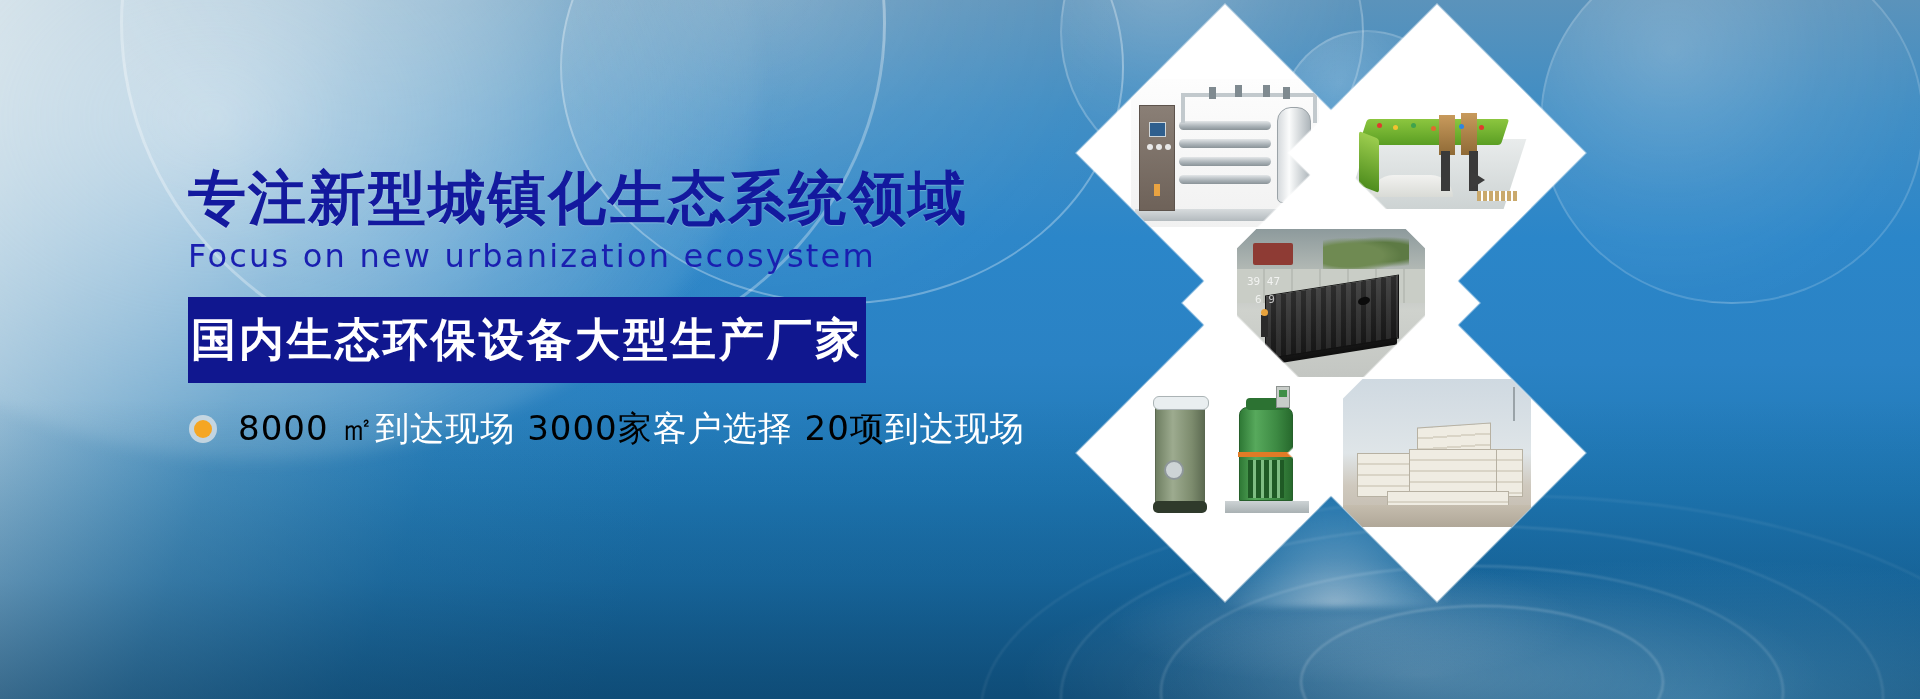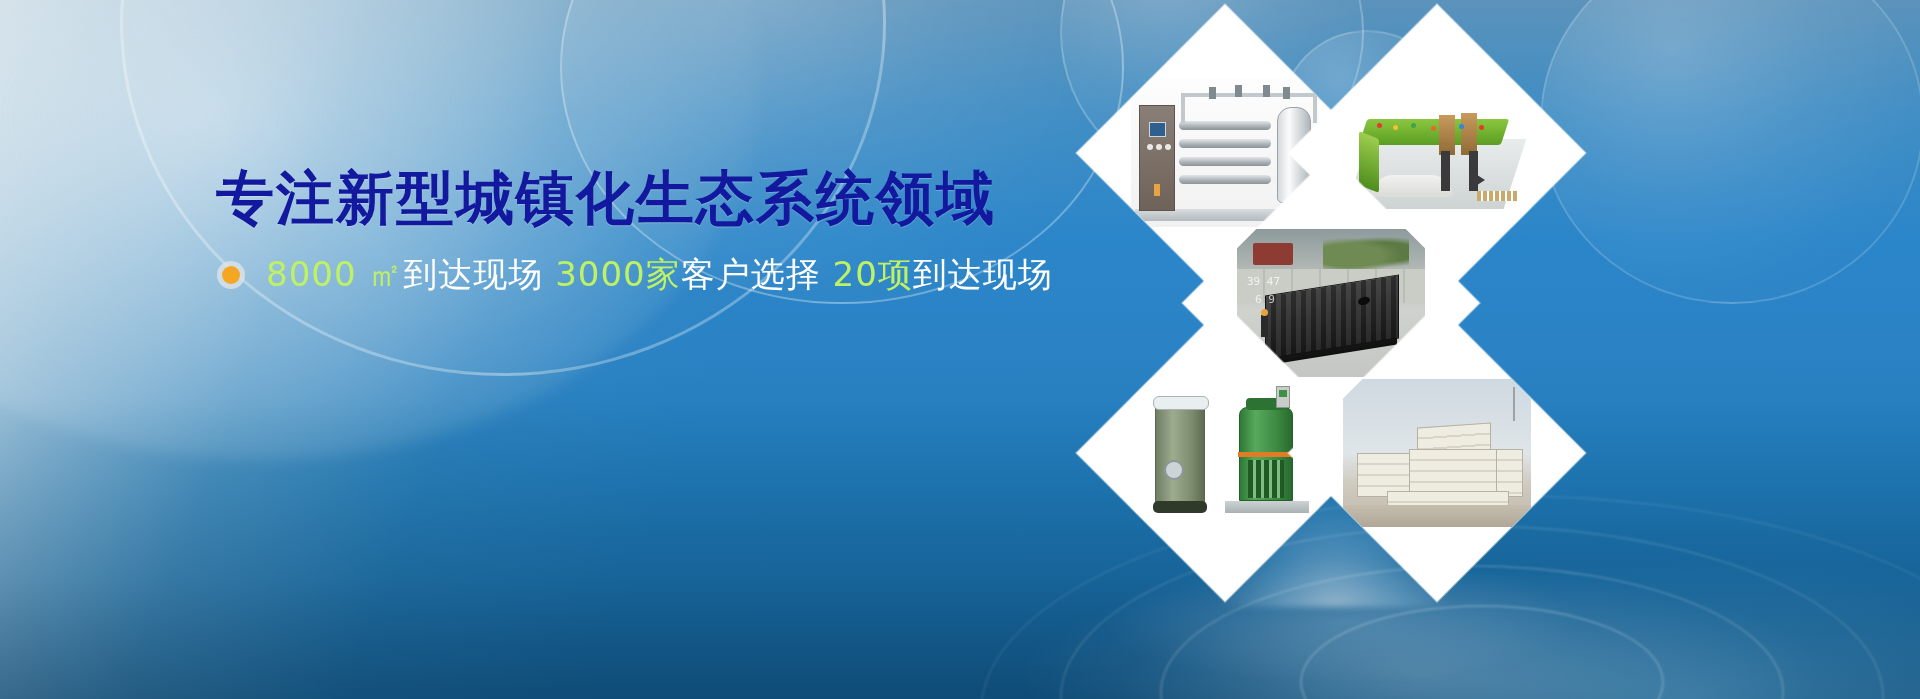--- a/index.html
+++ b/index.html
@@ -94,21 +94,20 @@
       rgba(210,238,252,0.22) 40%,
       rgba(255,255,255,0) 72%);
     filter: blur(3px);
   }
 
   
   .text-block {
     position: absolute;
     left: 188px; top: 168px;
     width: 760px;
-    margin-left: 28px;
   }
   .headline {
     font-size: 58px;
     font-weight: 700;
     letter-spacing: 2px;
     color: #13199e;
     line-height: 1.05;
     white-space: nowrap;
     text-shadow: 0 1px 1px rgba(255,255,255,0.25);
   }
@@ -150,21 +149,21 @@
     box-shadow: 0 0 0 5px rgba(225,230,232,0.75);
     margin-right: 26px;
     margin-left: 6px;
     flex: none;
   }
   .bullet-text {
     font-size: 34px;
     color: #ffffff;
     letter-spacing: 1px;
   }
-  .hl { color: #bef264; }
+  .hl { color: #000000; }
 
   
   .diamonds {
     position: absolute;
     left: 1120px; top: 48px;
     width: 520px; height: 560px;
   }
   .diamond {
     position: absolute;
     width: 210px; height: 210px;
@@ -313,21 +312,25 @@
   <div class="bg-water">
     <div class="ripple r1"></div>
     <div class="ripple r2"></div>
     <div class="ripple r3"></div>
     <div class="ripple r4"></div>
   </div>
   <div class="splash"></div>
 
   <div class="text-block">
     <div class="headline">专注新型城镇化生态系统领域</div>
-
+    <div class="subhead">Focus on new urbanization ecosystem</div>
+
+    <div class="blue-box">
+      <span class="blue-box-text">国内生态环保设备大型生产厂家</span>
+    </div>
 
     <div class="bullets">
       <div class="bullet-row">
         <span class="bullet-dot"></span>
         <span class="bullet-text"><span class="hl">8000 ㎡</span><span>到达现场 </span><span class="hl">3000家</span><span>客户选择 </span><span class="hl">20项</span><span>到达现场</span></span>
       </div>
     </div>
   </div>
 
   <div class="diamonds">

